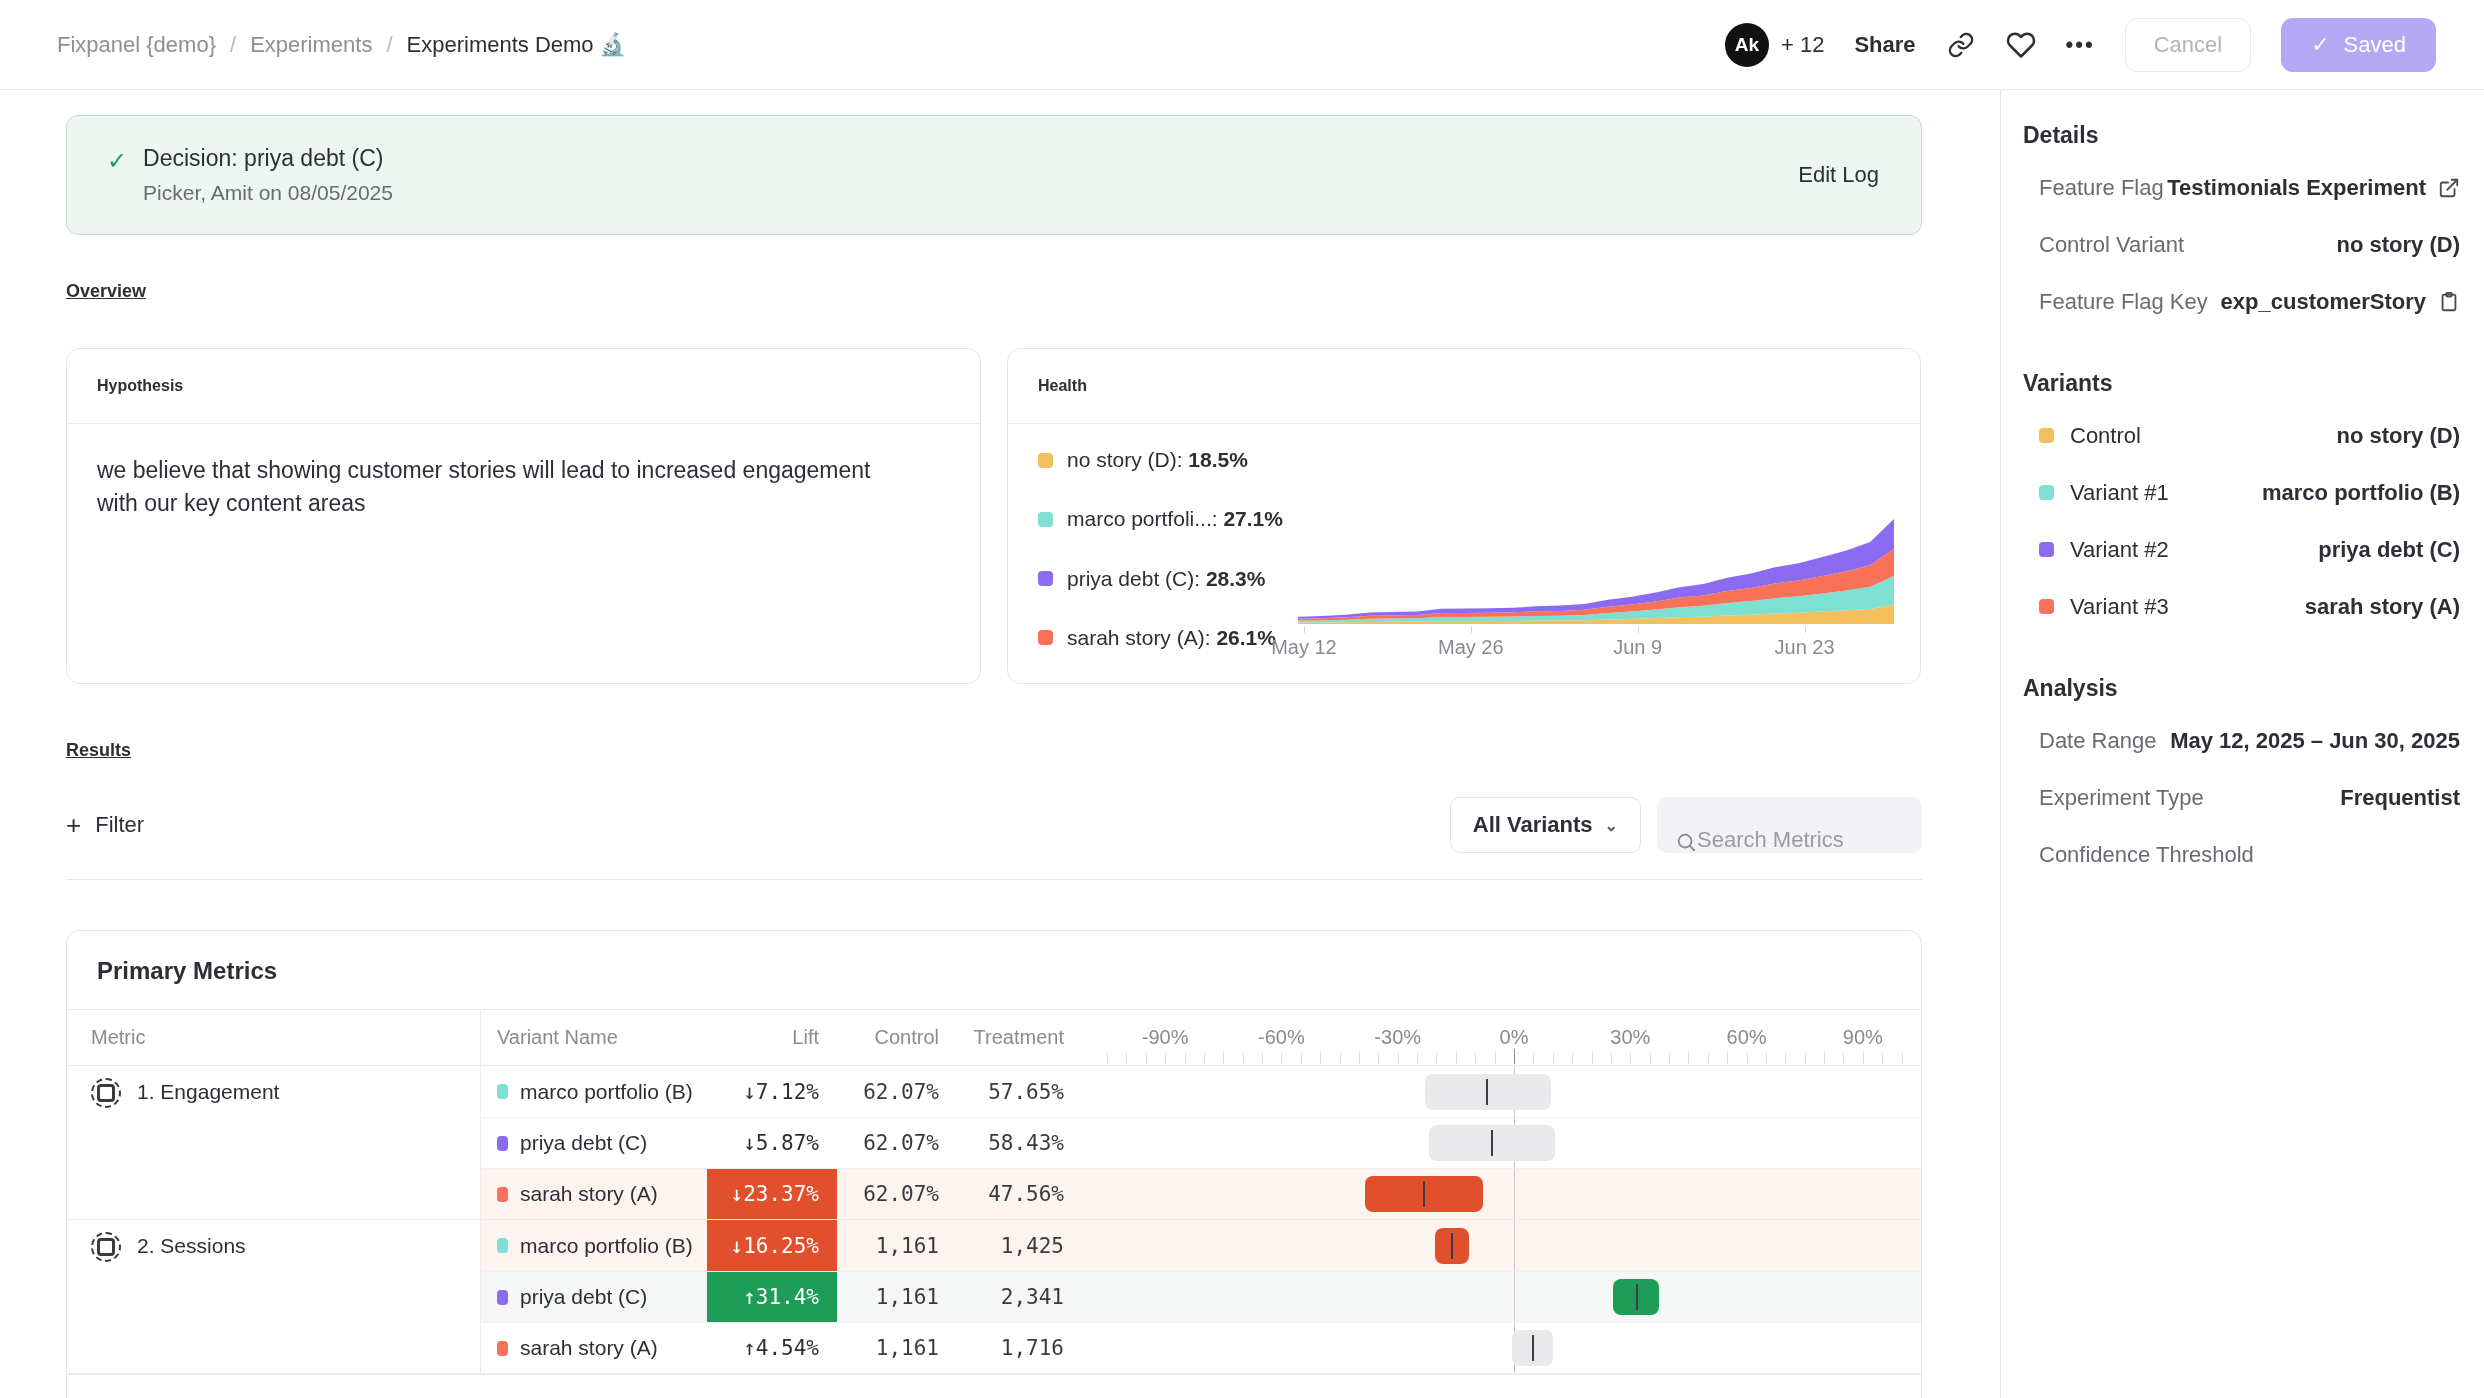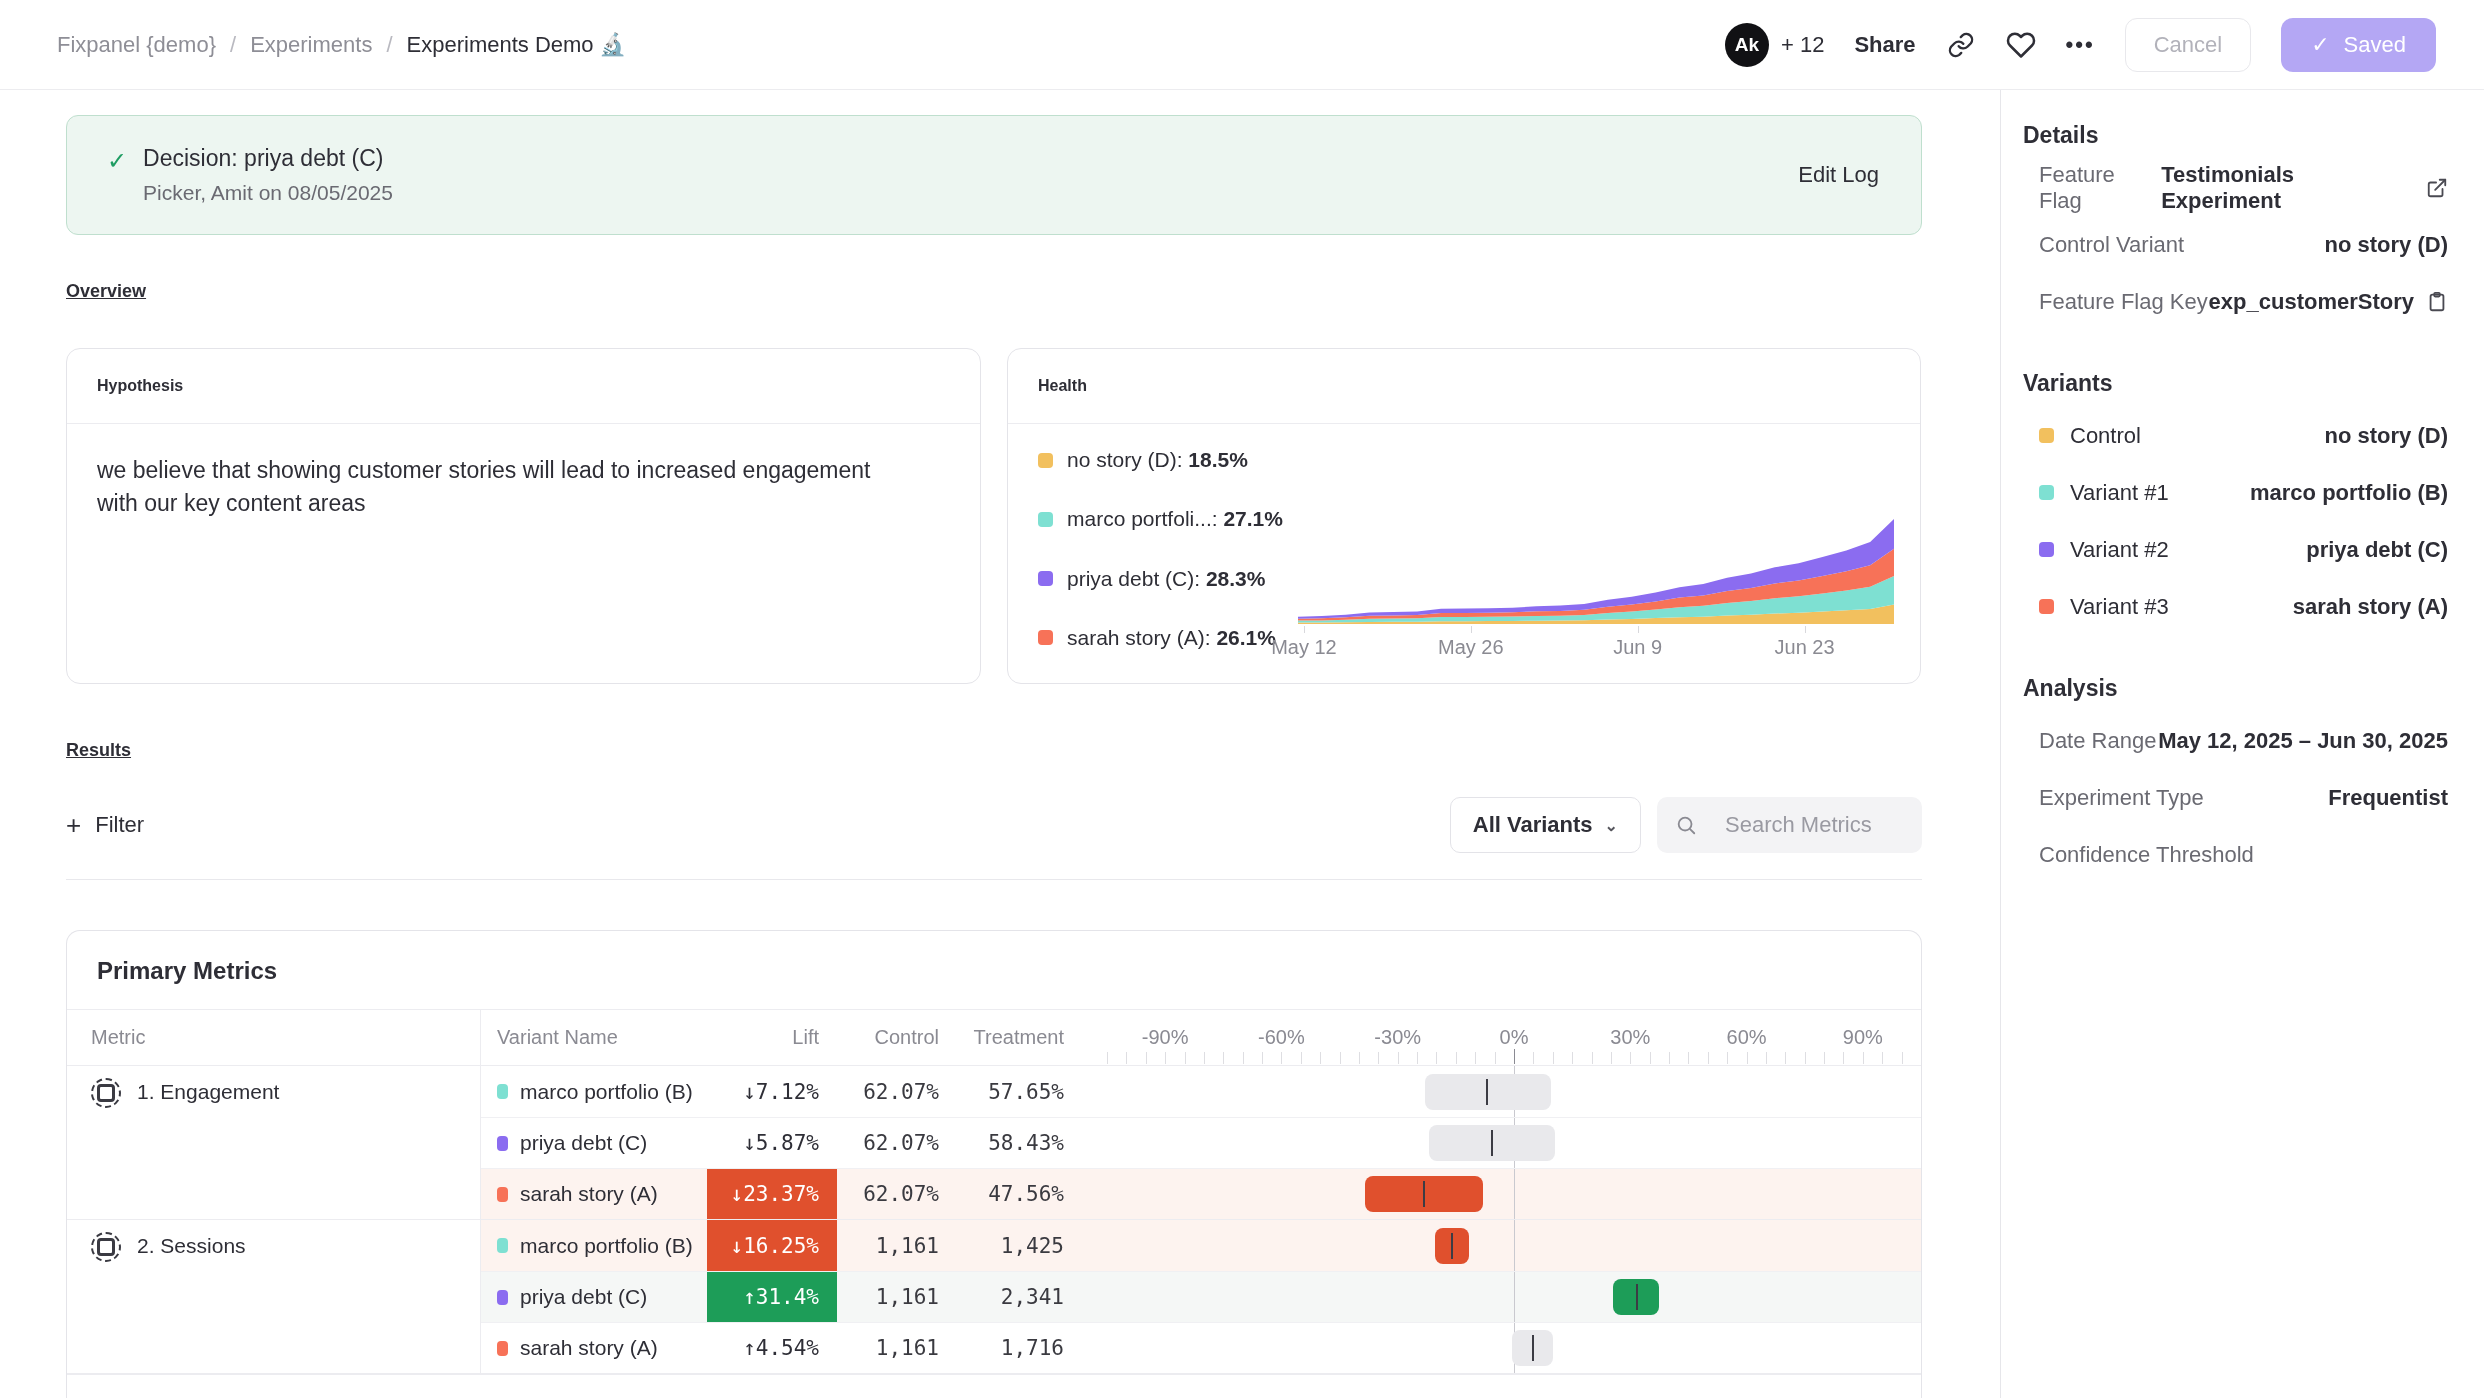--- a/index.html
+++ b/index.html
@@ -21,21 +21,21 @@
   .tb-label { font-size:22px; font-weight:600; cursor:pointer; }
   .tb-icon { width:30px; height:30px; display:flex; align-items:center; justify-content:center; cursor:pointer; color:#2e2e36;}
   .btn-cancel { border:1px solid #e8e8ec; background:#fff; color:#b2b2ba; font-size:22px;
     border-radius:12px; padding:13px 28px; cursor:pointer; }
   .btn-saved { border:none; background:#b4a7f4; color:#fff; font-size:22px; font-weight:500;
     border-radius:12px; padding:14px 30px; display:flex; align-items:center; gap:14px; cursor:pointer; }
 
   
   .layout { display:flex; height:1308px; }
   .main { width:2000px; padding:0 78px 0 66px; overflow:hidden; }
-  .sidebar { flex:1; border-left:1px solid #e6e6ea; padding:32px 36px 0 22px; }
+  .sidebar { flex:1; border-left:1px solid #e6e6ea; padding:32px 24px 0 22px; }
 
   
   .banner { margin-top:25px; height:120px; background:#edf6f1; border:1px solid #bede cf;
     border:1px solid #bfdfce; border-radius:12px; display:flex; align-items:center;
     justify-content:space-between; padding:0 42px 0 40px; }
   .banner-left { display:flex; gap:16px; }
   .banner-check { color:#1f9d63; font-size:24px; margin-top:2px; }
   .banner-title { font-size:23px; font-weight:400; }
   .banner-sub { font-size:21px; color:#6a6a72; margin-top:9px; }
   .banner-action { font-size:22px; font-weight:500; cursor:pointer; }
@@ -64,21 +64,21 @@
 
   
   .filter-row { margin-top:36px; display:flex; align-items:center; justify-content:space-between; }
   .filter-btn { display:flex; align-items:center; gap:14px; font-size:22px; cursor:pointer; }
   .plus { font-size:26px; font-weight:400; }
   .filter-right { display:flex; gap:16px; }
   .dd { border:1px solid #e3e3e8; border-radius:10px; background:#fff; height:56px;
     display:flex; align-items:center; gap:12px; padding:0 22px; font-size:22px; font-weight:600; cursor:pointer; }
   .chev { font-size:16px; color:#55555c; }
   .search { background:#f3f3f5; border-radius:10px; height:56px; width:265px;
-    display:flex; align-items:center; gap:28px; padding:0 18px; }
+    display:flex; align-items:flex-end; gap:0; padding:0 18px; }
   .search input { border:none; outline:none; background:transparent; font-size:22px; width:190px;
     font-family:"Liberation Sans", sans-serif; color:#2e2e36; }
   .search input::placeholder { color:#9a9aa2; }
   .rule { margin-top:26px; border-bottom:1px solid #e8e8ec; }
 
   
   .pm-card { margin-top:50px; border:1px solid #e4e4e9; border-radius:14px 14px 0 0; border-bottom:none; overflow:hidden; }
   .pm-title { padding:26px 30px 24px; font-size:24px; font-weight:700; border-bottom:1px solid #ececf0; }
   .thead { display:flex; height:56px; border-bottom:1px solid #ececf0; color:#8a8a92; font-size:20px; }
   .col-metric { width:414px; flex:0 0 auto; border-right:1px solid #ececf0; }

